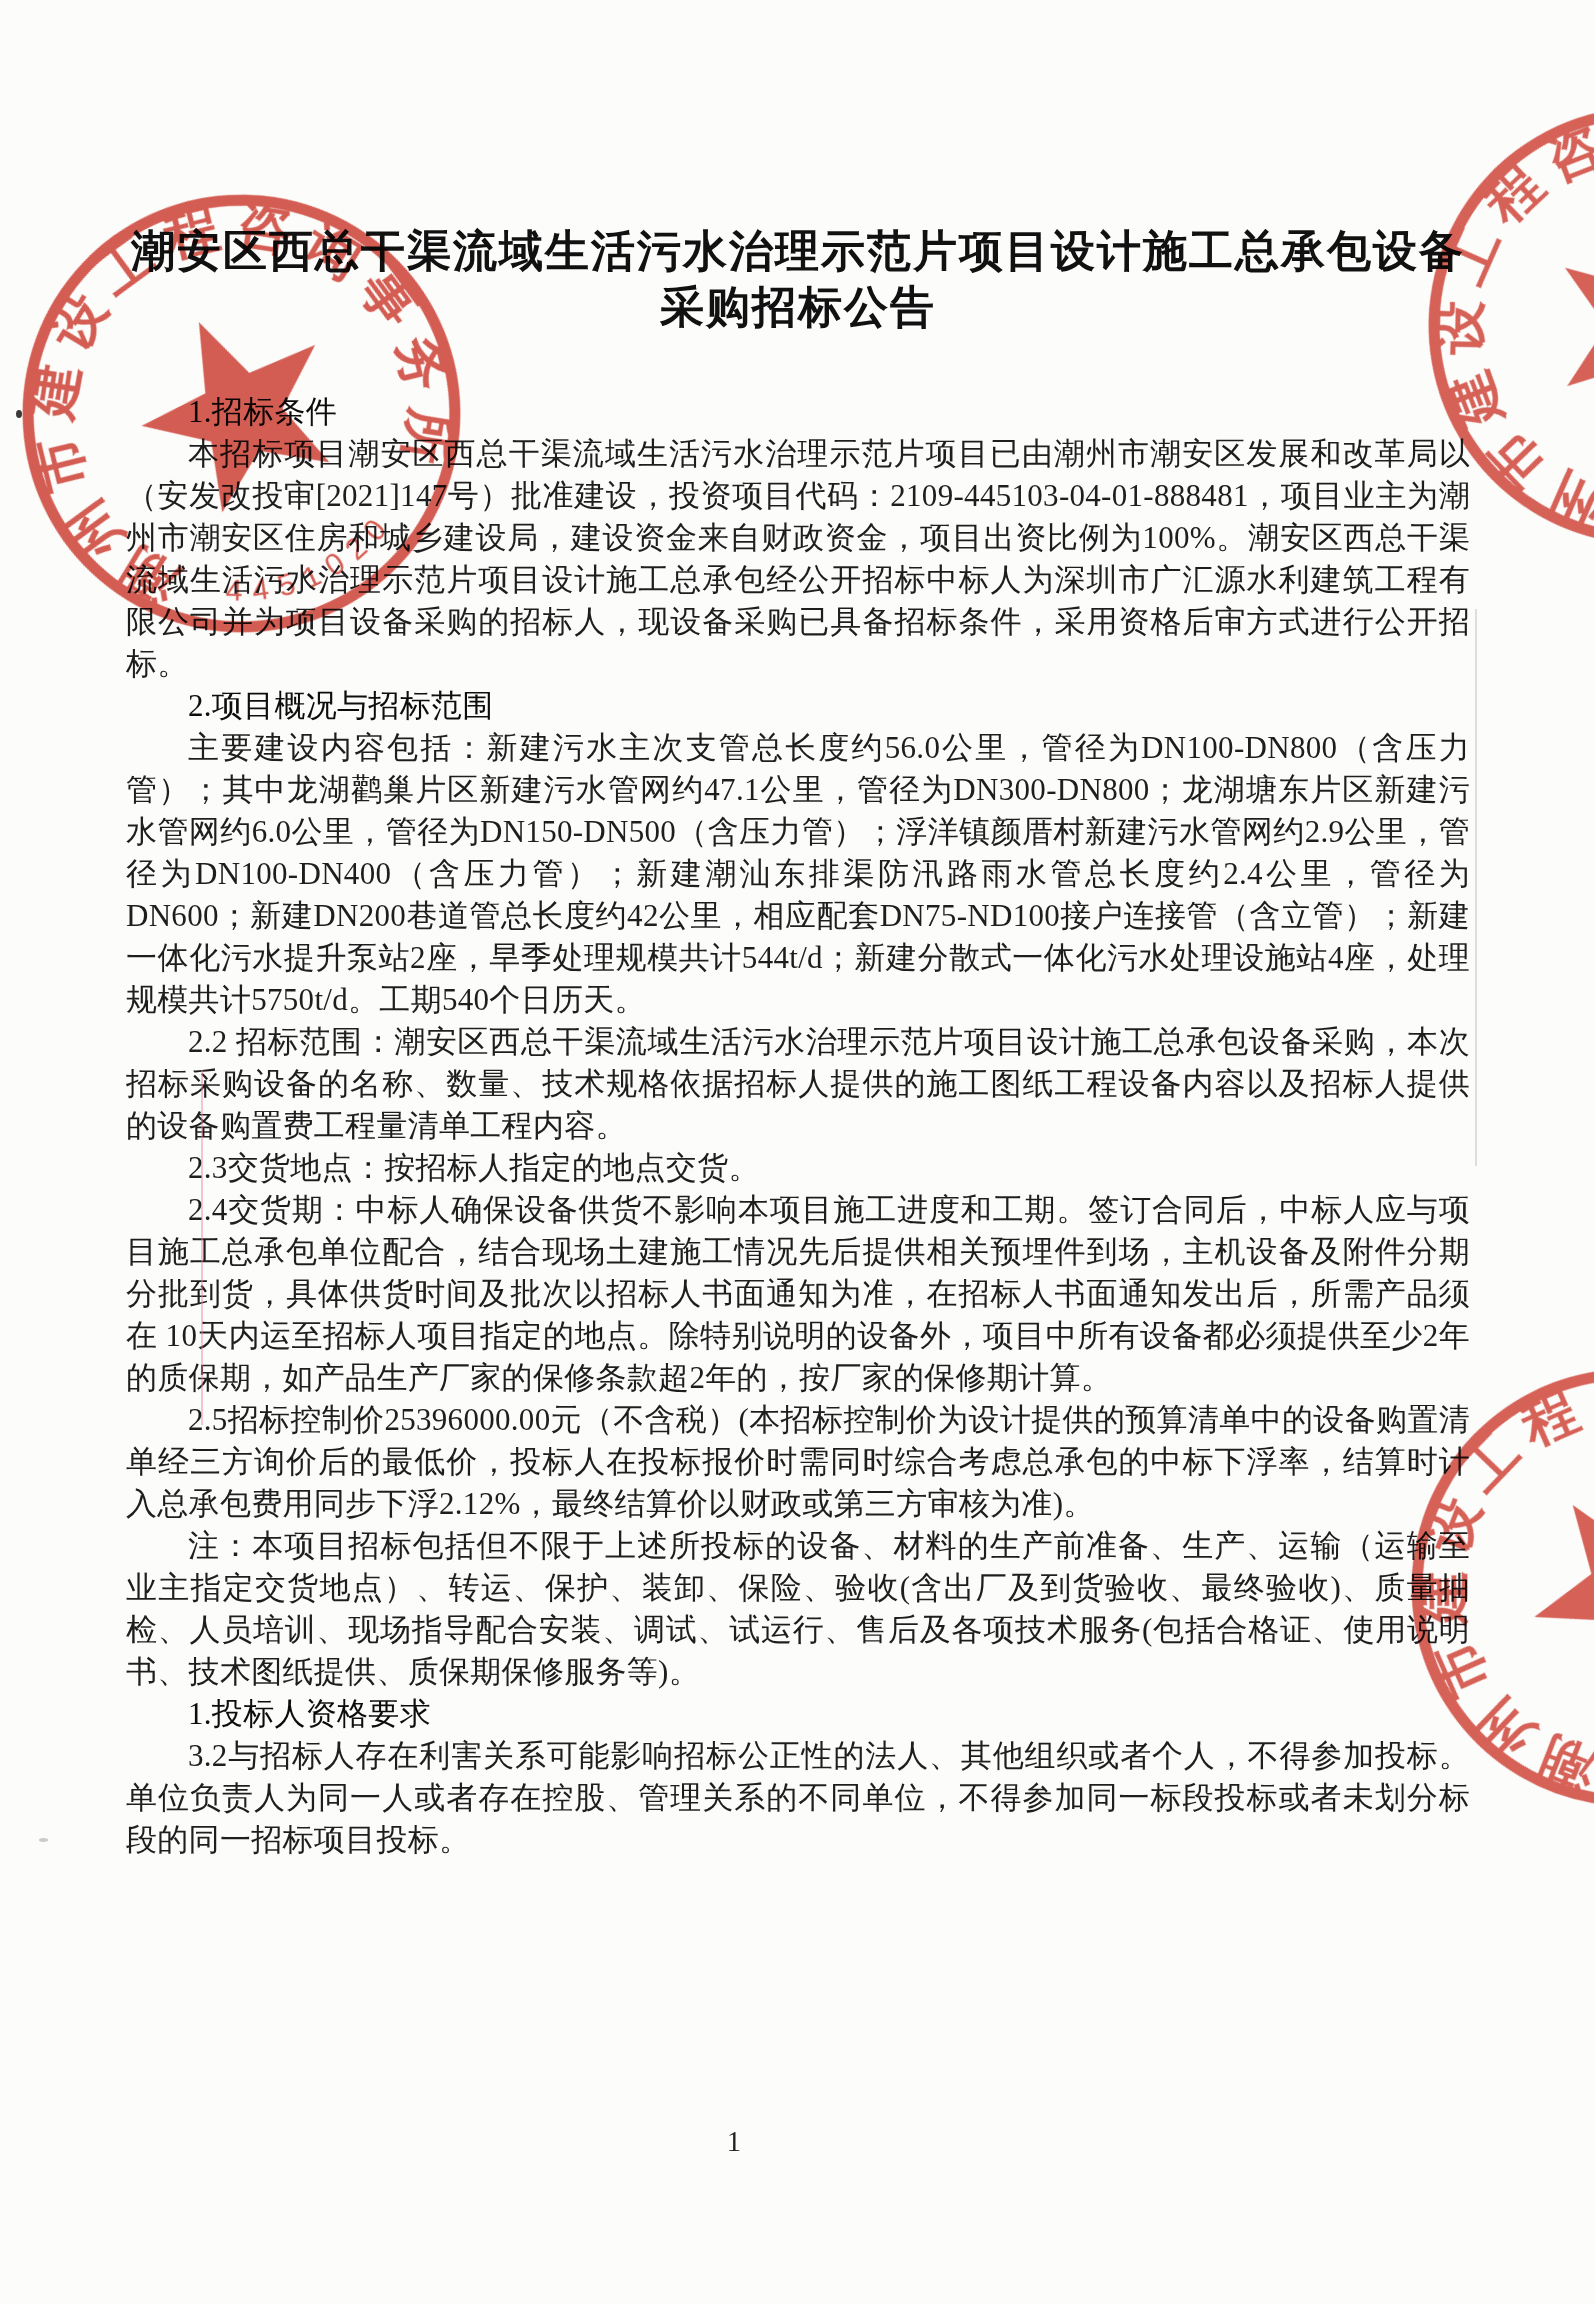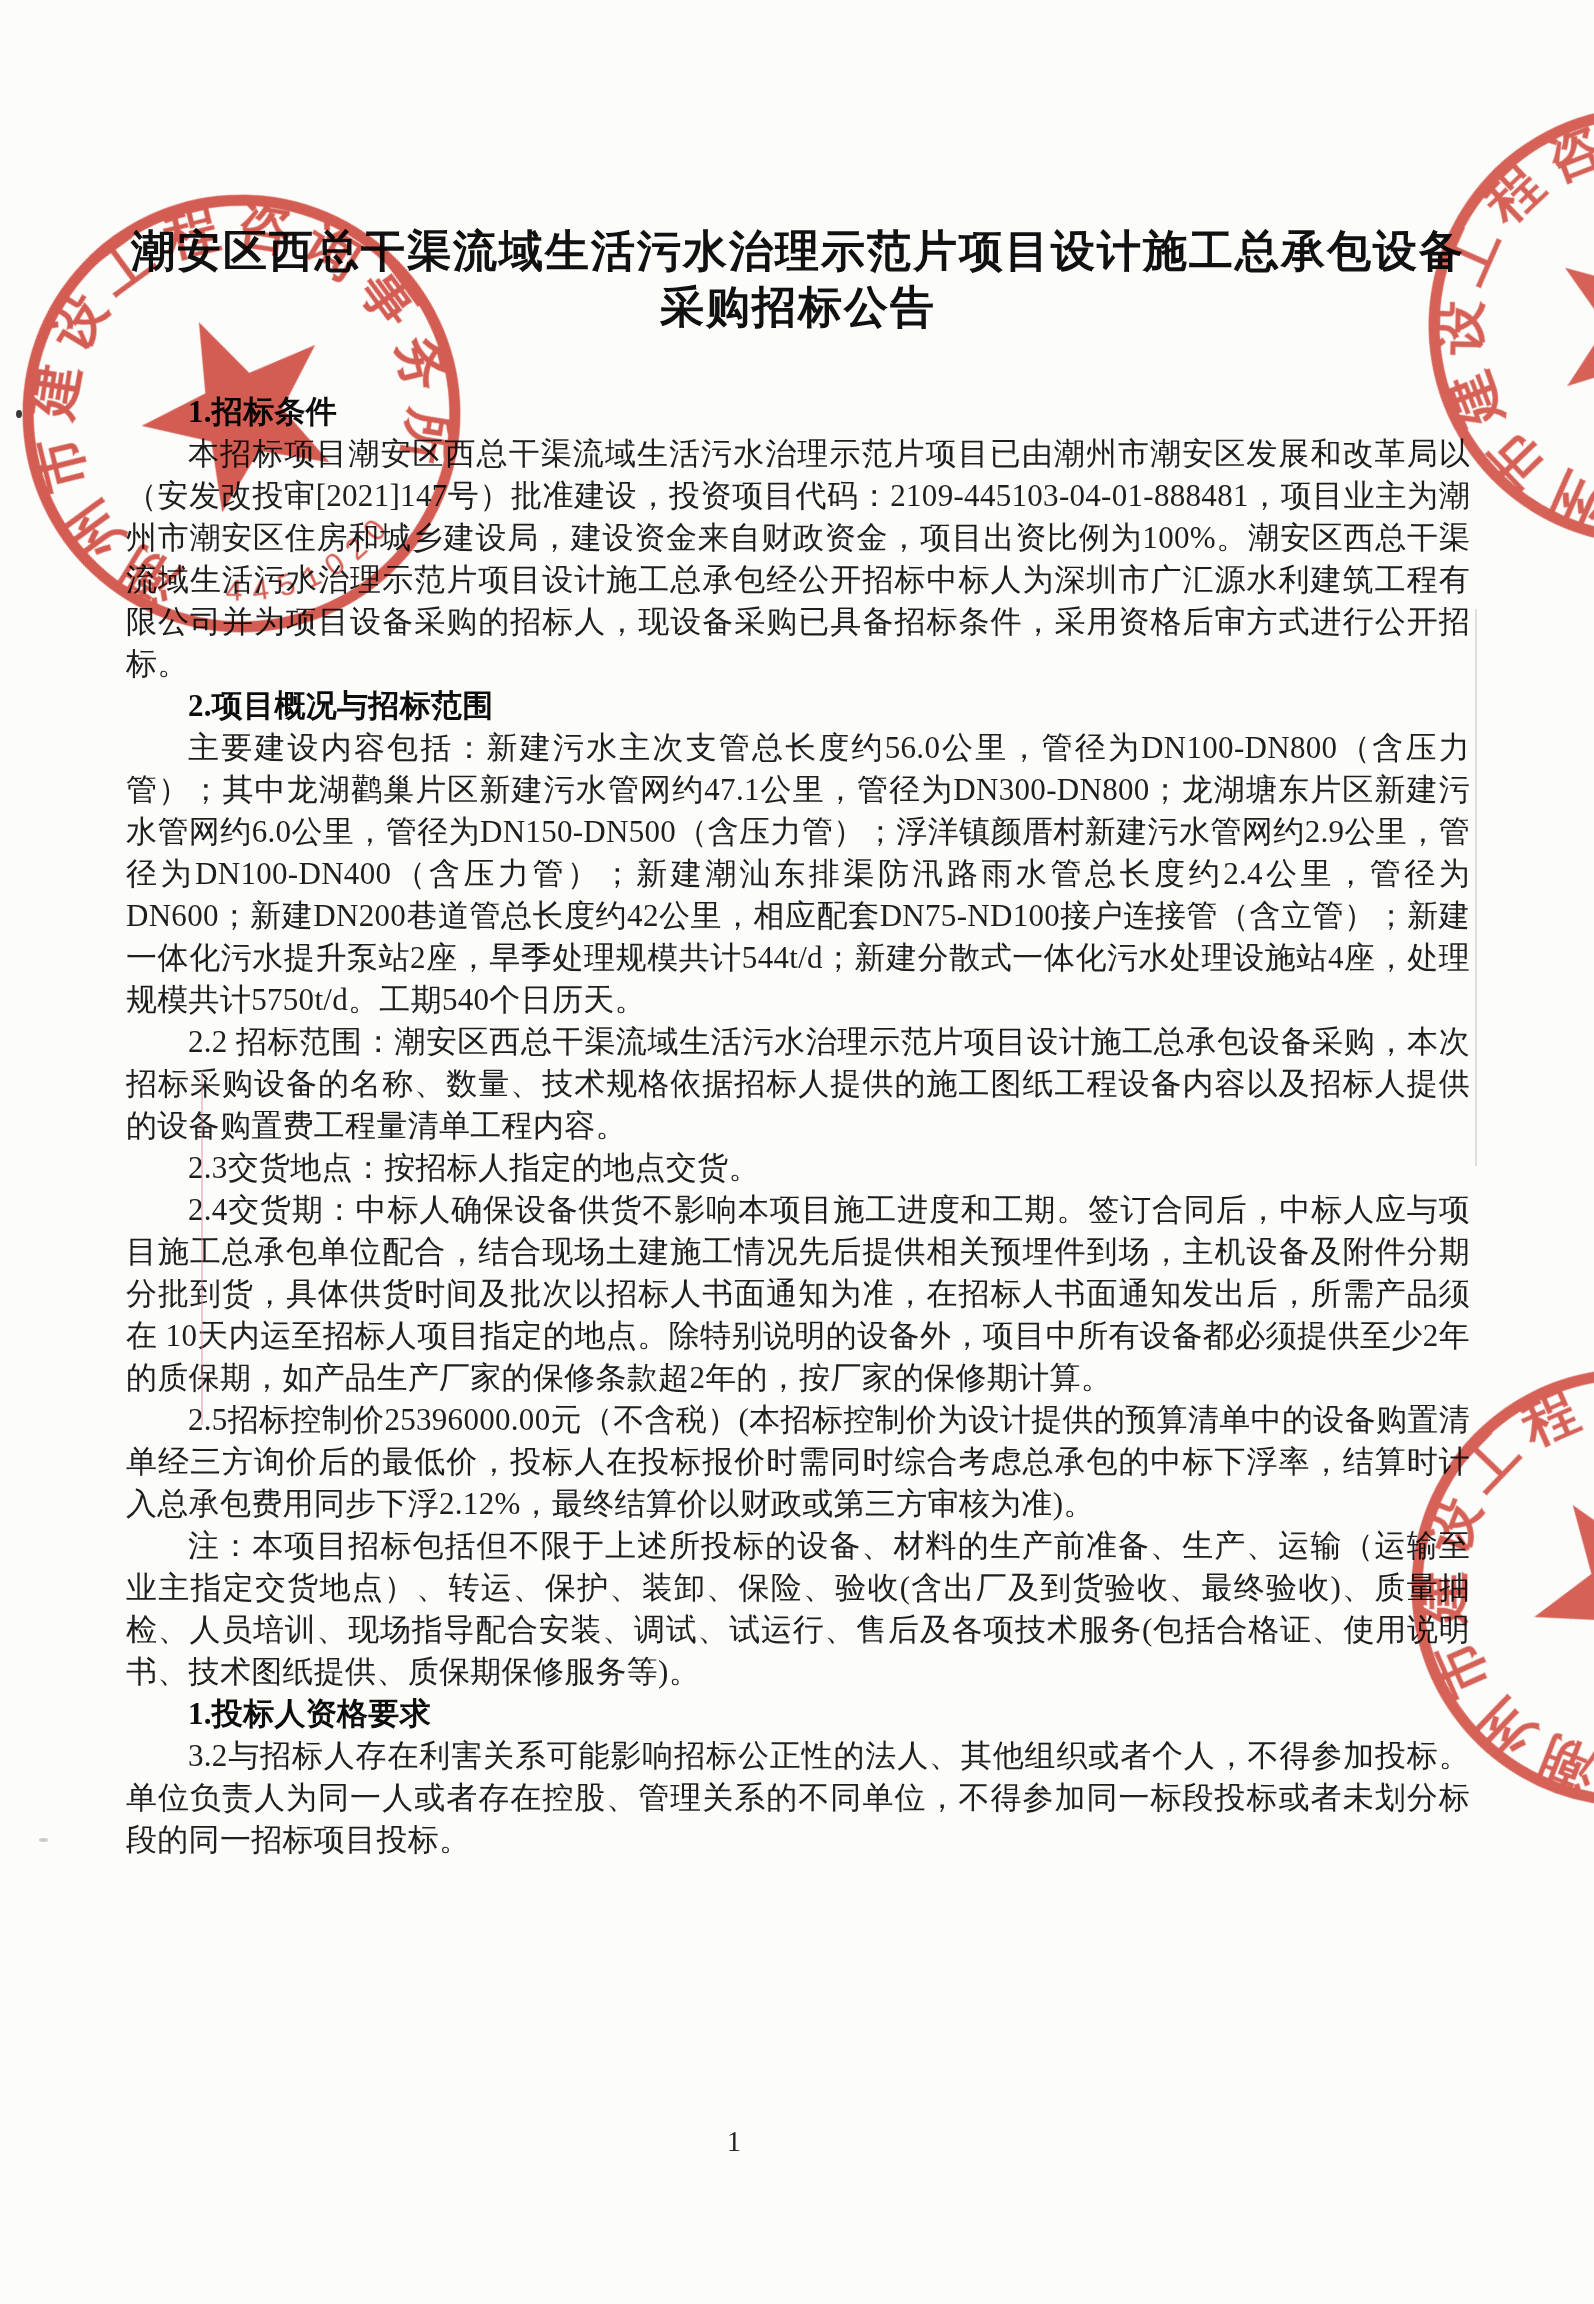--- a/index.html
+++ b/index.html
@@ -27,21 +27,21 @@
     color:#111;
   }
   .doc p{
     margin:0;
     font-size:31px;
     line-height:42px;
     text-align:justify;
     text-indent:2em;
     letter-spacing:0.3px;
   }
-  .doc p.bold{font-weight:bold;color:#0d0d0d;}
+  .doc p.bold{font-weight:normal;color:#0d0d0d;}
   .page-number{
     position:absolute;
     left:0;right:127px;top:2126px;
     text-align:center;
     font-size:28.6px;
     color:#222;
   }
   
   .seal{
     position:absolute;

